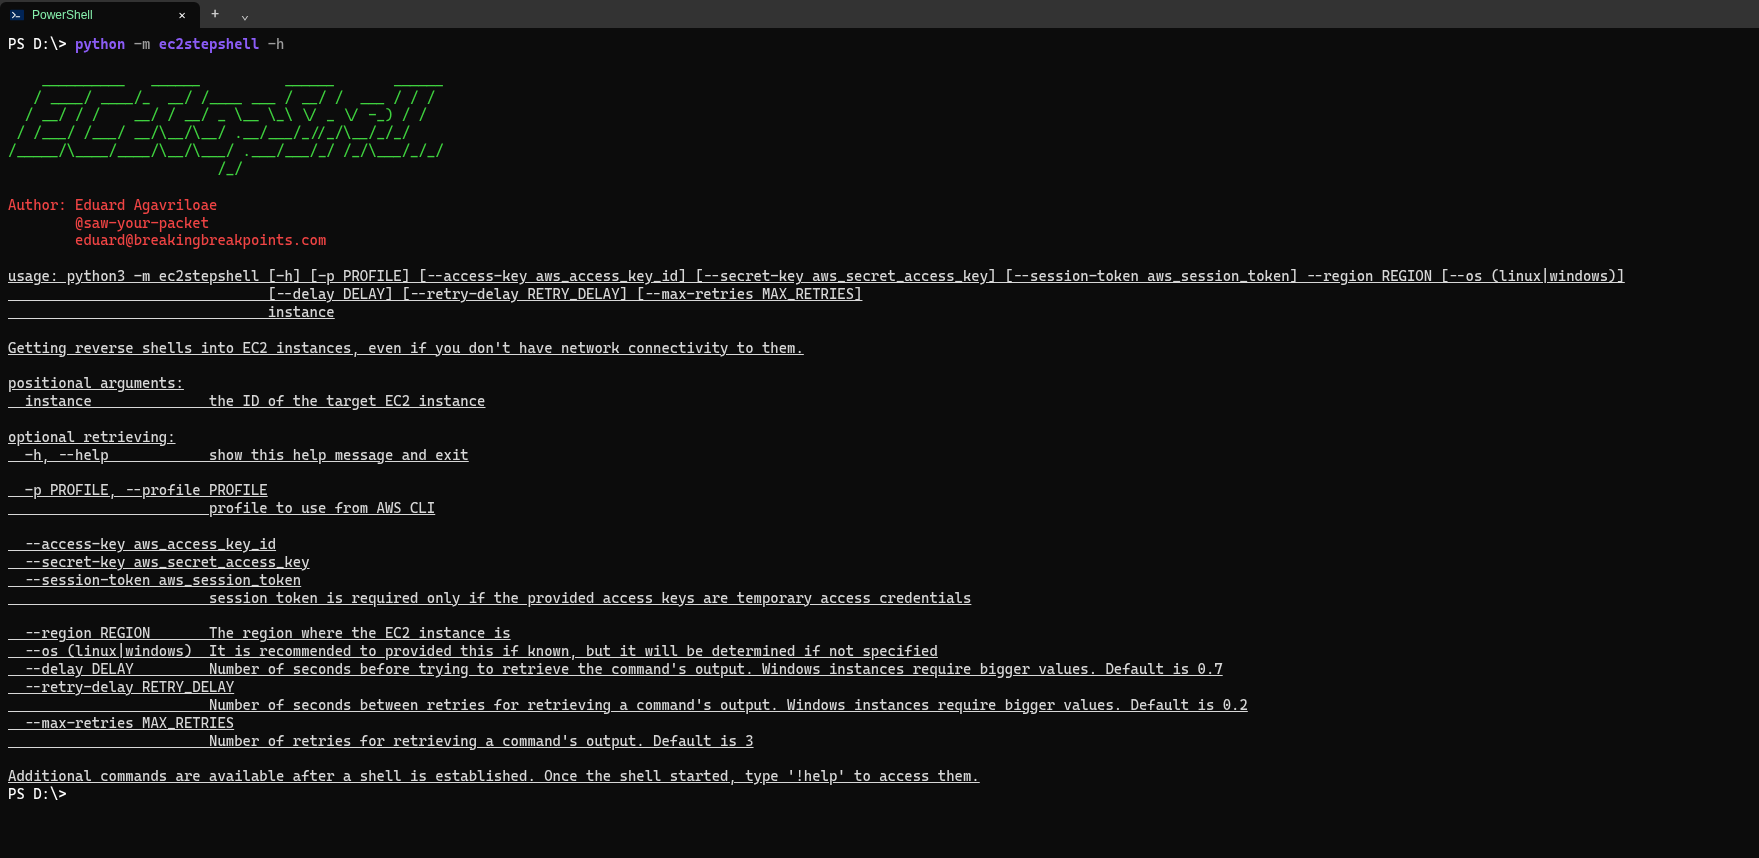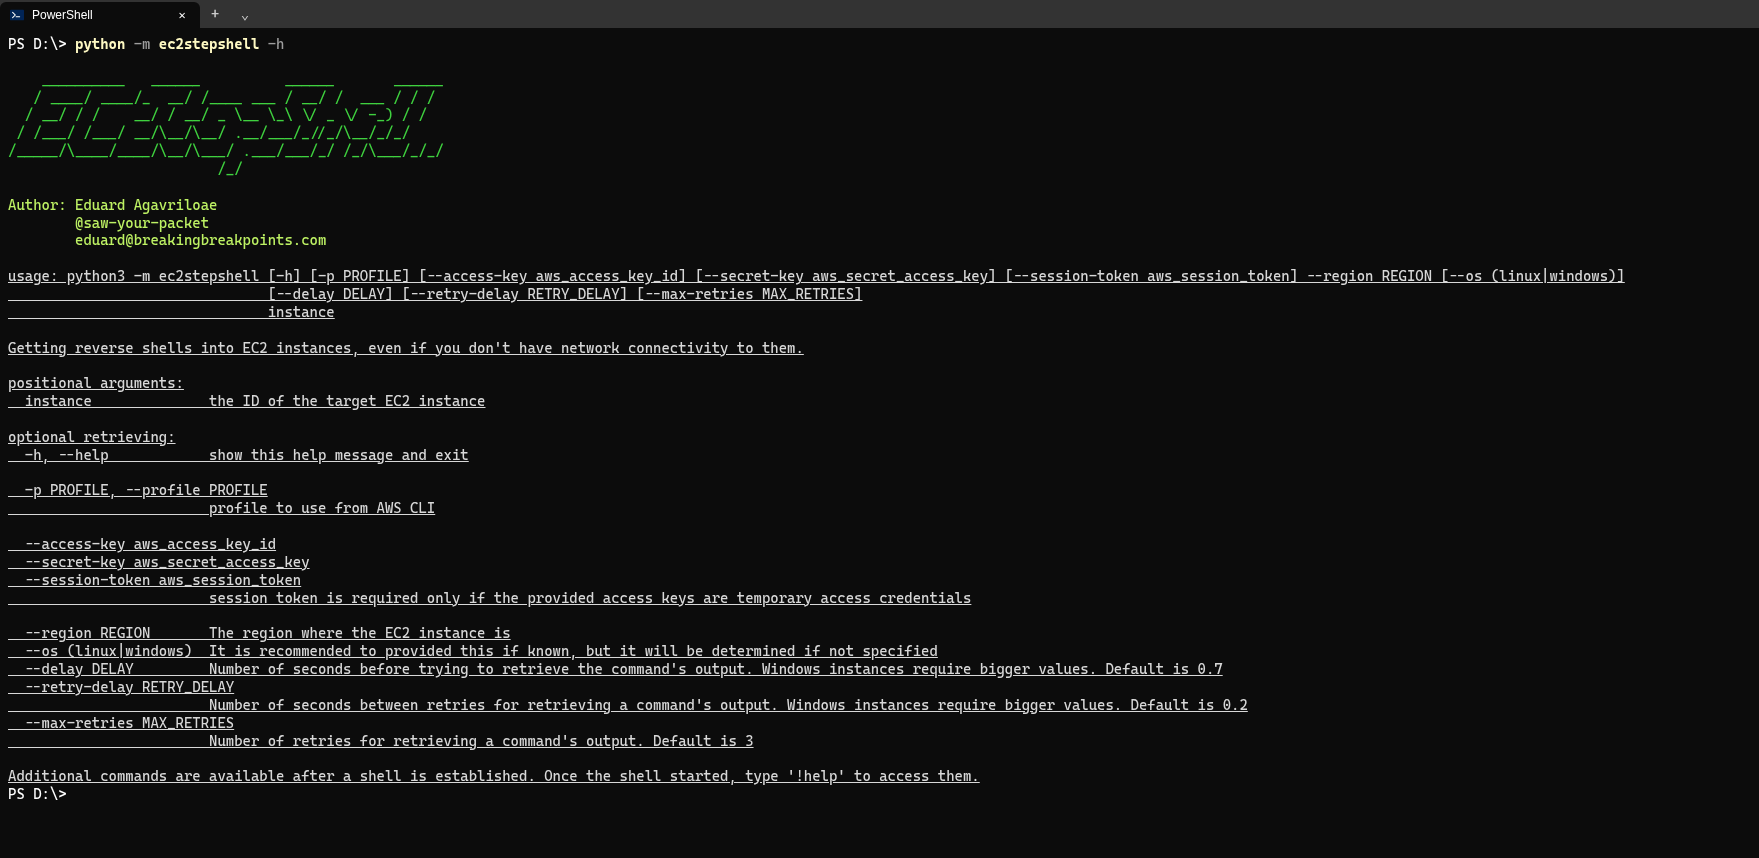--- a/index.html
+++ b/index.html
@@ -30,21 +30,21 @@
   margin-top: 2px;
 }
 .tab-icon {
   width: 14px;
   height: 14px;
   display: inline-flex;
   align-items: center;
   justify-content: center;
 }
 .tab-title {
-  color: #ffffff;
+  color: #86efac;
   font-size: 12px;
   flex: 1;
   font-family: 'Segoe UI', sans-serif;
 }
 .tab-close {
   width: 16px;
   height: 16px;
   display: flex;
   align-items: center;
   justify-content: center;
@@ -66,24 +66,24 @@
   cursor: pointer;
   font-size: 14px;
 }
 .terminal {
   padding: 8px;
   line-height: 1.25;
   white-space: pre;
   font-size: 14.3px;
 }
 .prompt { color: #ffffff; text-align: center; }
-.cmd-bold { color: #fef9c3; font-weight: bold; }
+.cmd-bold { color: #8b5cf6; font-weight: bold; }
 .cmd-flag { color: #9e9e9e; }
 .ascii-art { color: #3fd13f; margin-top: 24px; }
-.author { color: #bef264; }
+.author { color: #ef4444; }
 .white { color: #d8d8d8; text-decoration: underline; }
 </style>
 </head>
 <body>
 
 <div class="titlebar">
   <div class="tab">
     <span class="tab-icon">
       <svg width="14" height="14" viewBox="0 0 16 16">
           <rect x="0" y="2" width="16" height="12" rx="1" fill="#012456"></rect>

